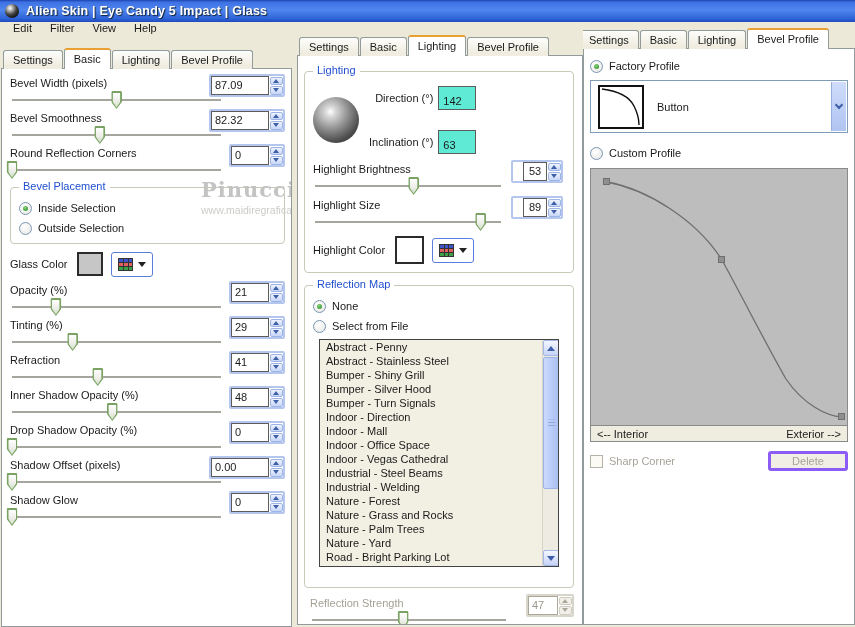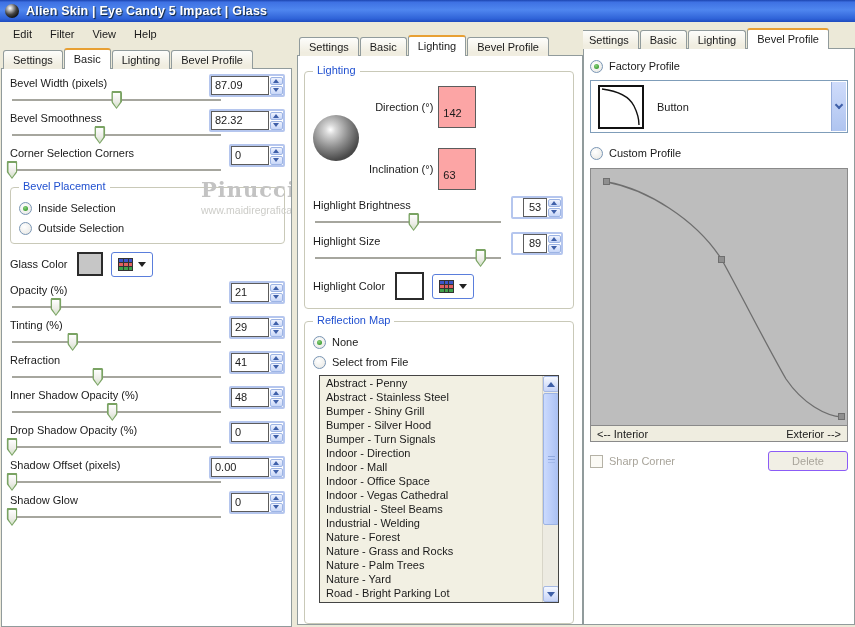--- a/index.html
+++ b/index.html
@@ -10,21 +10,21 @@
   }
   
   .titlebar { position:absolute; left:0; top:0; width:855px; height:22px;
     background:linear-gradient(180deg,#1C44B0 0%,#3E71E3 10%,#4F86EF 45%,#2F63D8 85%,#1E4BBE 100%);
     display:flex; align-items:center; padding-left:5px; }
   .win-icon { width:14px; height:14px; border-radius:50%;
     background:radial-gradient(circle at 36% 30%, #ffffff 0%, #cccccc 14%, #444 48%, #000 85%);
     margin-right:7px; }
   .title-text { color:#fff; font-weight:bold; font-size:12.5px; text-shadow:1px 1px 1px #123; letter-spacing:.2px; }
   
-  .menubar { position:absolute; left:0; top:22px; width:300px; height:23px; display:flex; align-items:center; padding-left:4px; }
+  .menubar { position:absolute; left:0; top:16px; width:300px; height:23px; display:flex; align-items:center; padding-left:4px; }
   .menu-item { padding:3px 9px; }
   
   .section { position:absolute; }
   .tabrow { display:flex; align-items:flex-end; height:21px; padding-left:2px; position:relative; z-index:3; }
   .tab { font-size:11px; padding:3px 9px 2px; margin-right:1px; border:1px solid #919B9C; border-bottom:none;
     border-radius:3px 3px 0 0; background:linear-gradient(180deg,#FDFDFB 0%,#F0EDE0 80%); height:19px; }
   .tab.active { background:#fff; border-top:2px solid #E8A033; height:21px; padding-top:3px; position:relative; }
   .panelbox { border:1px solid #919B9C; background:#fff; position:relative; margin-top:-1px; overflow:hidden; }
   #sec-left  { left:1px;  top:48px; width:291px; height:579px; }
   #sec-left  .panelbox { height:559px; padding:5px 4px 0 8px; }
@@ -84,21 +84,21 @@
   
   .watermark { position:absolute; left:199px; top:108px; color:#C3C3C3; pointer-events:none; z-index:5; }
   .wm1 { font-family:"DejaVu Serif", serif; font-weight:bold; font-size:21px; letter-spacing:1px; }
   .wm2 { font-size:10.5px; color:#CCCCC8; margin-top:2px; white-space:nowrap; }
   
   .sphererow { display:flex; align-items:center; margin:4px 0 6px; }
   .lightball { width:46px; height:46px; border-radius:50%;
     background:radial-gradient(circle at 38% 32%, #ffffff 0%, #d8d8d8 12%, #8e8e8e 42%, #4a4a4a 72%, #303030 100%); }
   .dircol { margin-left:10px; display:flex; flex-direction:column; gap:20px; }
   .dirrow { display:flex; align-items:center; justify-content:flex-end; gap:5px; }
-  .plainbox { width:38px; height:24px; border:1.5px solid #5c5c5c; background:#fca5a5; padding:20px 4px; }
+  .plainbox { width:38px; height:24px; border:1.5px solid #5c5c5c; background:#5eead4; padding:8px 4px; }
   #mid-sliders .srow { height:36px;text-align:center; }
   #mid-sliders .track { right:62px; }
   #mid-sliders .spin { width:52px;padding-left:10px; }
   
   .maplist { position:relative; height:228px; border:1.5px solid #444; background:#F2F0E3; margin:3px 6px 0 6px; overflow:hidden; }
   .litem { height:14px; line-height:14px; padding-left:6px; white-space:nowrap; }
   .vscroll { position:absolute; right:0; top:0; bottom:0; width:16px; background:#EDEBE2; border-left:1px solid #D8D5C8; }
   .sc-btn { position:absolute; left:0; width:16px; height:16px; background:linear-gradient(180deg,#F5F8FF 0%,#C6D3F7 100%);
     border:1px solid #A5B8E4; border-radius:2px; display:flex; align-items:center; justify-content:center; }
   .sc-btn.up { top:0; } .sc-btn.down { bottom:0; }
@@ -123,21 +123,21 @@
     display:flex; align-items:center; justify-content:center; }
   .chev { width:6px; height:6px; border-right:2px solid #3E5FA8; border-bottom:2px solid #3E5FA8; transform:rotate(45deg); margin-top:-3px; }
   .cp-row { margin-top:10px; }
   .curvebox { position:relative; margin-top:5px; height:257px; background:#BDBDBD; border:1px solid #8a8a8a; border-bottom:none; }
   .chandle { position:absolute; width:7px; height:7px; background:#8F8F8F; border:1px solid #6f6f6f; }
   .intext-strip { height:17px; line-height:16px; background:#EFEDE0; border:1px solid #8a8a8a;
     display:flex; justify-content:space-between; padding:0 6px; }
   .bp-bottom { display:flex; justify-content:space-between; align-items:center; margin-top:9px;gap:32px; }
   .cb-wrap { display:flex; align-items:center; gap:6px; color:#A8A49A; }
   .checkbox { width:13px; height:13px; border:1px solid #B5B2A6; background:#FBFAF5; }
-  .deletebtn { width:80px; height:20px; border:1px solid #8b5cf6; border-radius:3px; background:#F1EFE5;
+  .deletebtn { width:80px; height:20px; border:3px solid #8b5cf6; border-radius:3px; background:#F1EFE5;
     color:#A8A49A; font-family:inherit; font-size:11px; }
 </style>
 </head>
 <body>
 
 <div class="titlebar">
   <div class="win-icon"></div>
   <div class="title-text">Alien Skin  |  Eye Candy 5 Impact  |  Glass</div>
 </div>
 <div class="menubar">
@@ -186,21 +186,21 @@
                 <i class="tri-dn"></i>
               </span>
       </span>
     </span>
     <span class="track">
       <span class="thumb" style="left: 42%;"></span>
     </span>
   </div>
 
   <div class="srow">
-    <span class="slbl">Corner Selection Corners</span>
+    <span class="slbl">Round Reflection Corners</span>
     <span class="spin">
       <span class="spin-val">0</span>
       <span class="spin-btns">
         <span class="sb">
                 <i class="tri-up"></i>
               </span>
         <span class="sb">
                 <i class="tri-dn"></i>
               </span>
       </span>

